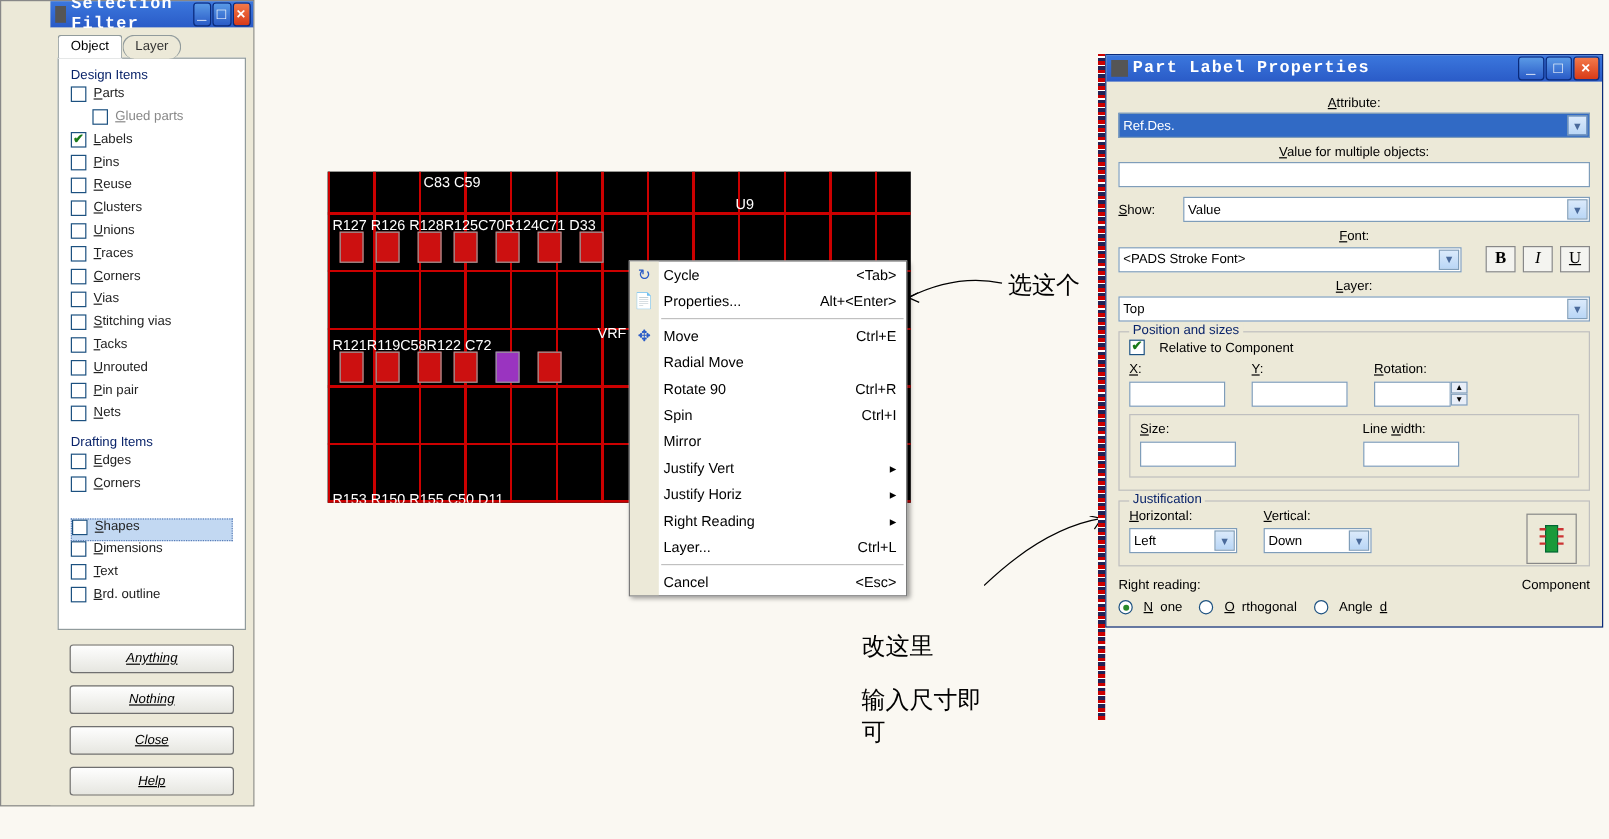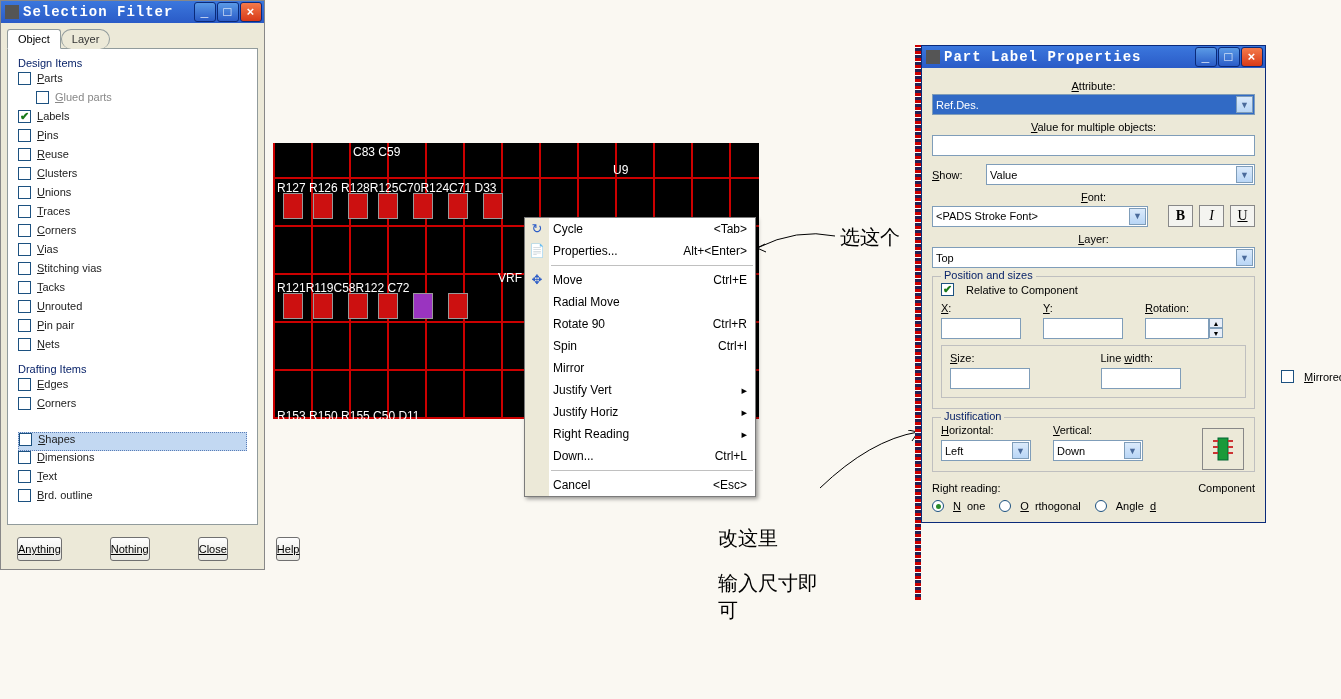--- a/index.html
+++ b/index.html
@@ -11,23 +11,24 @@
     background: #faf8f2;
     font-family: Tahoma, sans-serif;
     font-size: 11px;
     position: relative;
     overflow: hidden;
   }
   
   .sf-window {
     position: absolute;
     left: 0; top: 0;
-    width: 265px;
+    width: 212px;
     background: #ece9d8;
     border: 1px solid #888;
+    padding-left: 41px;
   }
   .titlebar {
     height: 22px;
     background: linear-gradient(#3b77dd, #2a5bc7);
     display: flex;
     align-items: center;
     padding: 0 2px 0 4px;
     color: #fff;
     font-family: "Courier New", monospace;
     font-weight: bold;
@@ -88,23 +89,24 @@
     background: #fff;
     margin-right: 6px;
     display: inline-flex; align-items: center; justify-content: center;
     font-size: 11px; color: #1a7a1a;
   }
   .chk.checked::before { content: "✔"; color: #1a7a1a; font-weight: bold; line-height: 1; }
   .chk-label { }
   .u { text-decoration: underline; }
   .sf-buttons {
     display: grid;
-    grid-template-columns: 1fr 1fr 1fr 1fr;
+    grid-template-columns: 1fr;
     gap: 10px 48px;
     padding: 12px 10px 0 10px;
+    font-style: italic;
   }
   .xp-btn {
     height: 24px;
     background: linear-gradient(#fefefe, #e6e6e0);
     border: 1px solid #707070;
     border-radius: 3px;
     display: flex; align-items: center; justify-content: center;
     cursor: default;
   }
   
@@ -165,21 +167,21 @@
     color: #000;
   }
   .anno-path {
     position: absolute;
     stroke: #000; fill: none; stroke-width: 1;
   }
   
   .plp-window {
     position: absolute;
     left: 921px; top: 45px;
-    width: 345px;
+    width: 415px;
     background: #ece9d8;
     border: 1px solid #0a2a7a;
   }
   .plp-edge {
     position:absolute;
     left: 915px; top:45px; width:6px; height:555px;
     background: repeating-linear-gradient(0deg,#cc0000 0 3px,#225 3px 6px,#fff 6px 7px);
   }
   .plp-body { padding: 6px 10px 10px 10px; }
   .field-label { color: #000; margin-top: 6px; margin-bottom: 2px; text-align: center; }
@@ -465,21 +467,21 @@
       </div>
       <div class="ctx-item">
         <span class="label">Justify Horiz</span>
         <span class="arrow"></span>
       </div>
       <div class="ctx-item">
         <span class="label">Right Reading</span>
         <span class="arrow"></span>
       </div>
       <div class="ctx-item">
-        <span class="label">Down...</span>
+        <span class="label">Layer...</span>
         <span class="shc">Ctrl+L</span>
       </div>
       <div class="ctx-sep"></div>
       <div class="ctx-item">
         <span class="label">Cancel</span>
         <span class="shc">&lt;Esc&gt;</span>
       </div>
     </div>
 </div>
 

